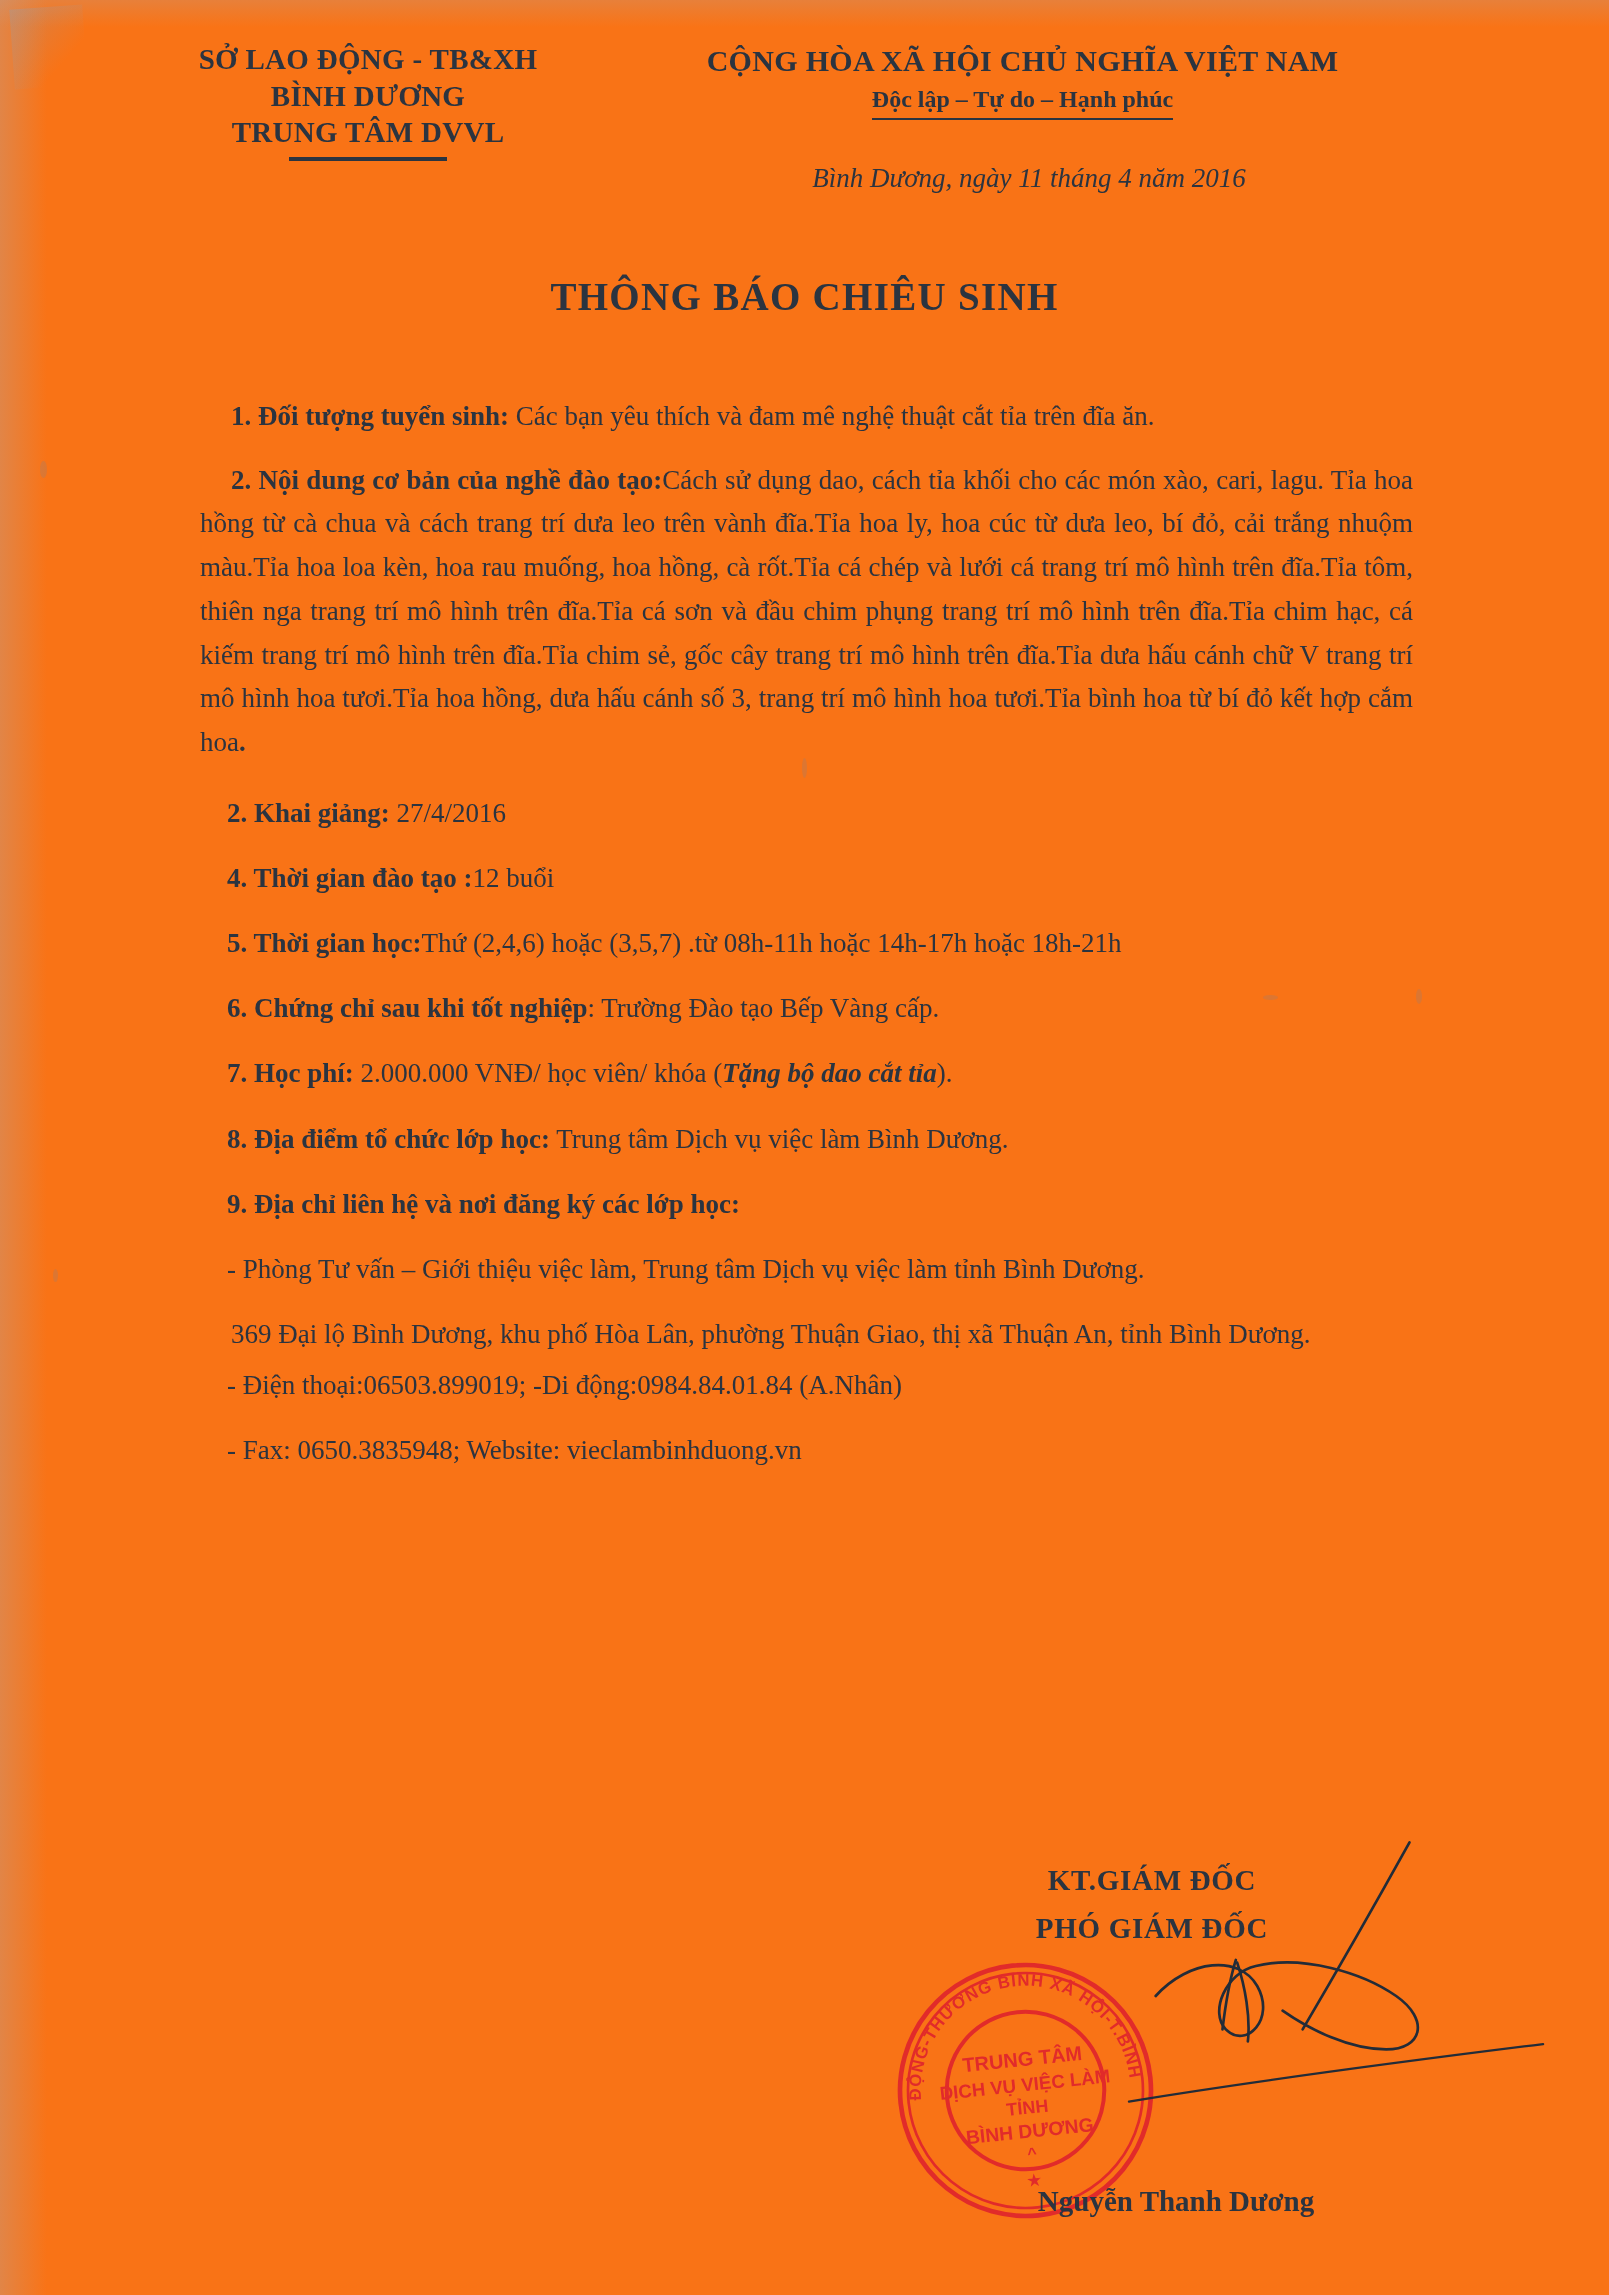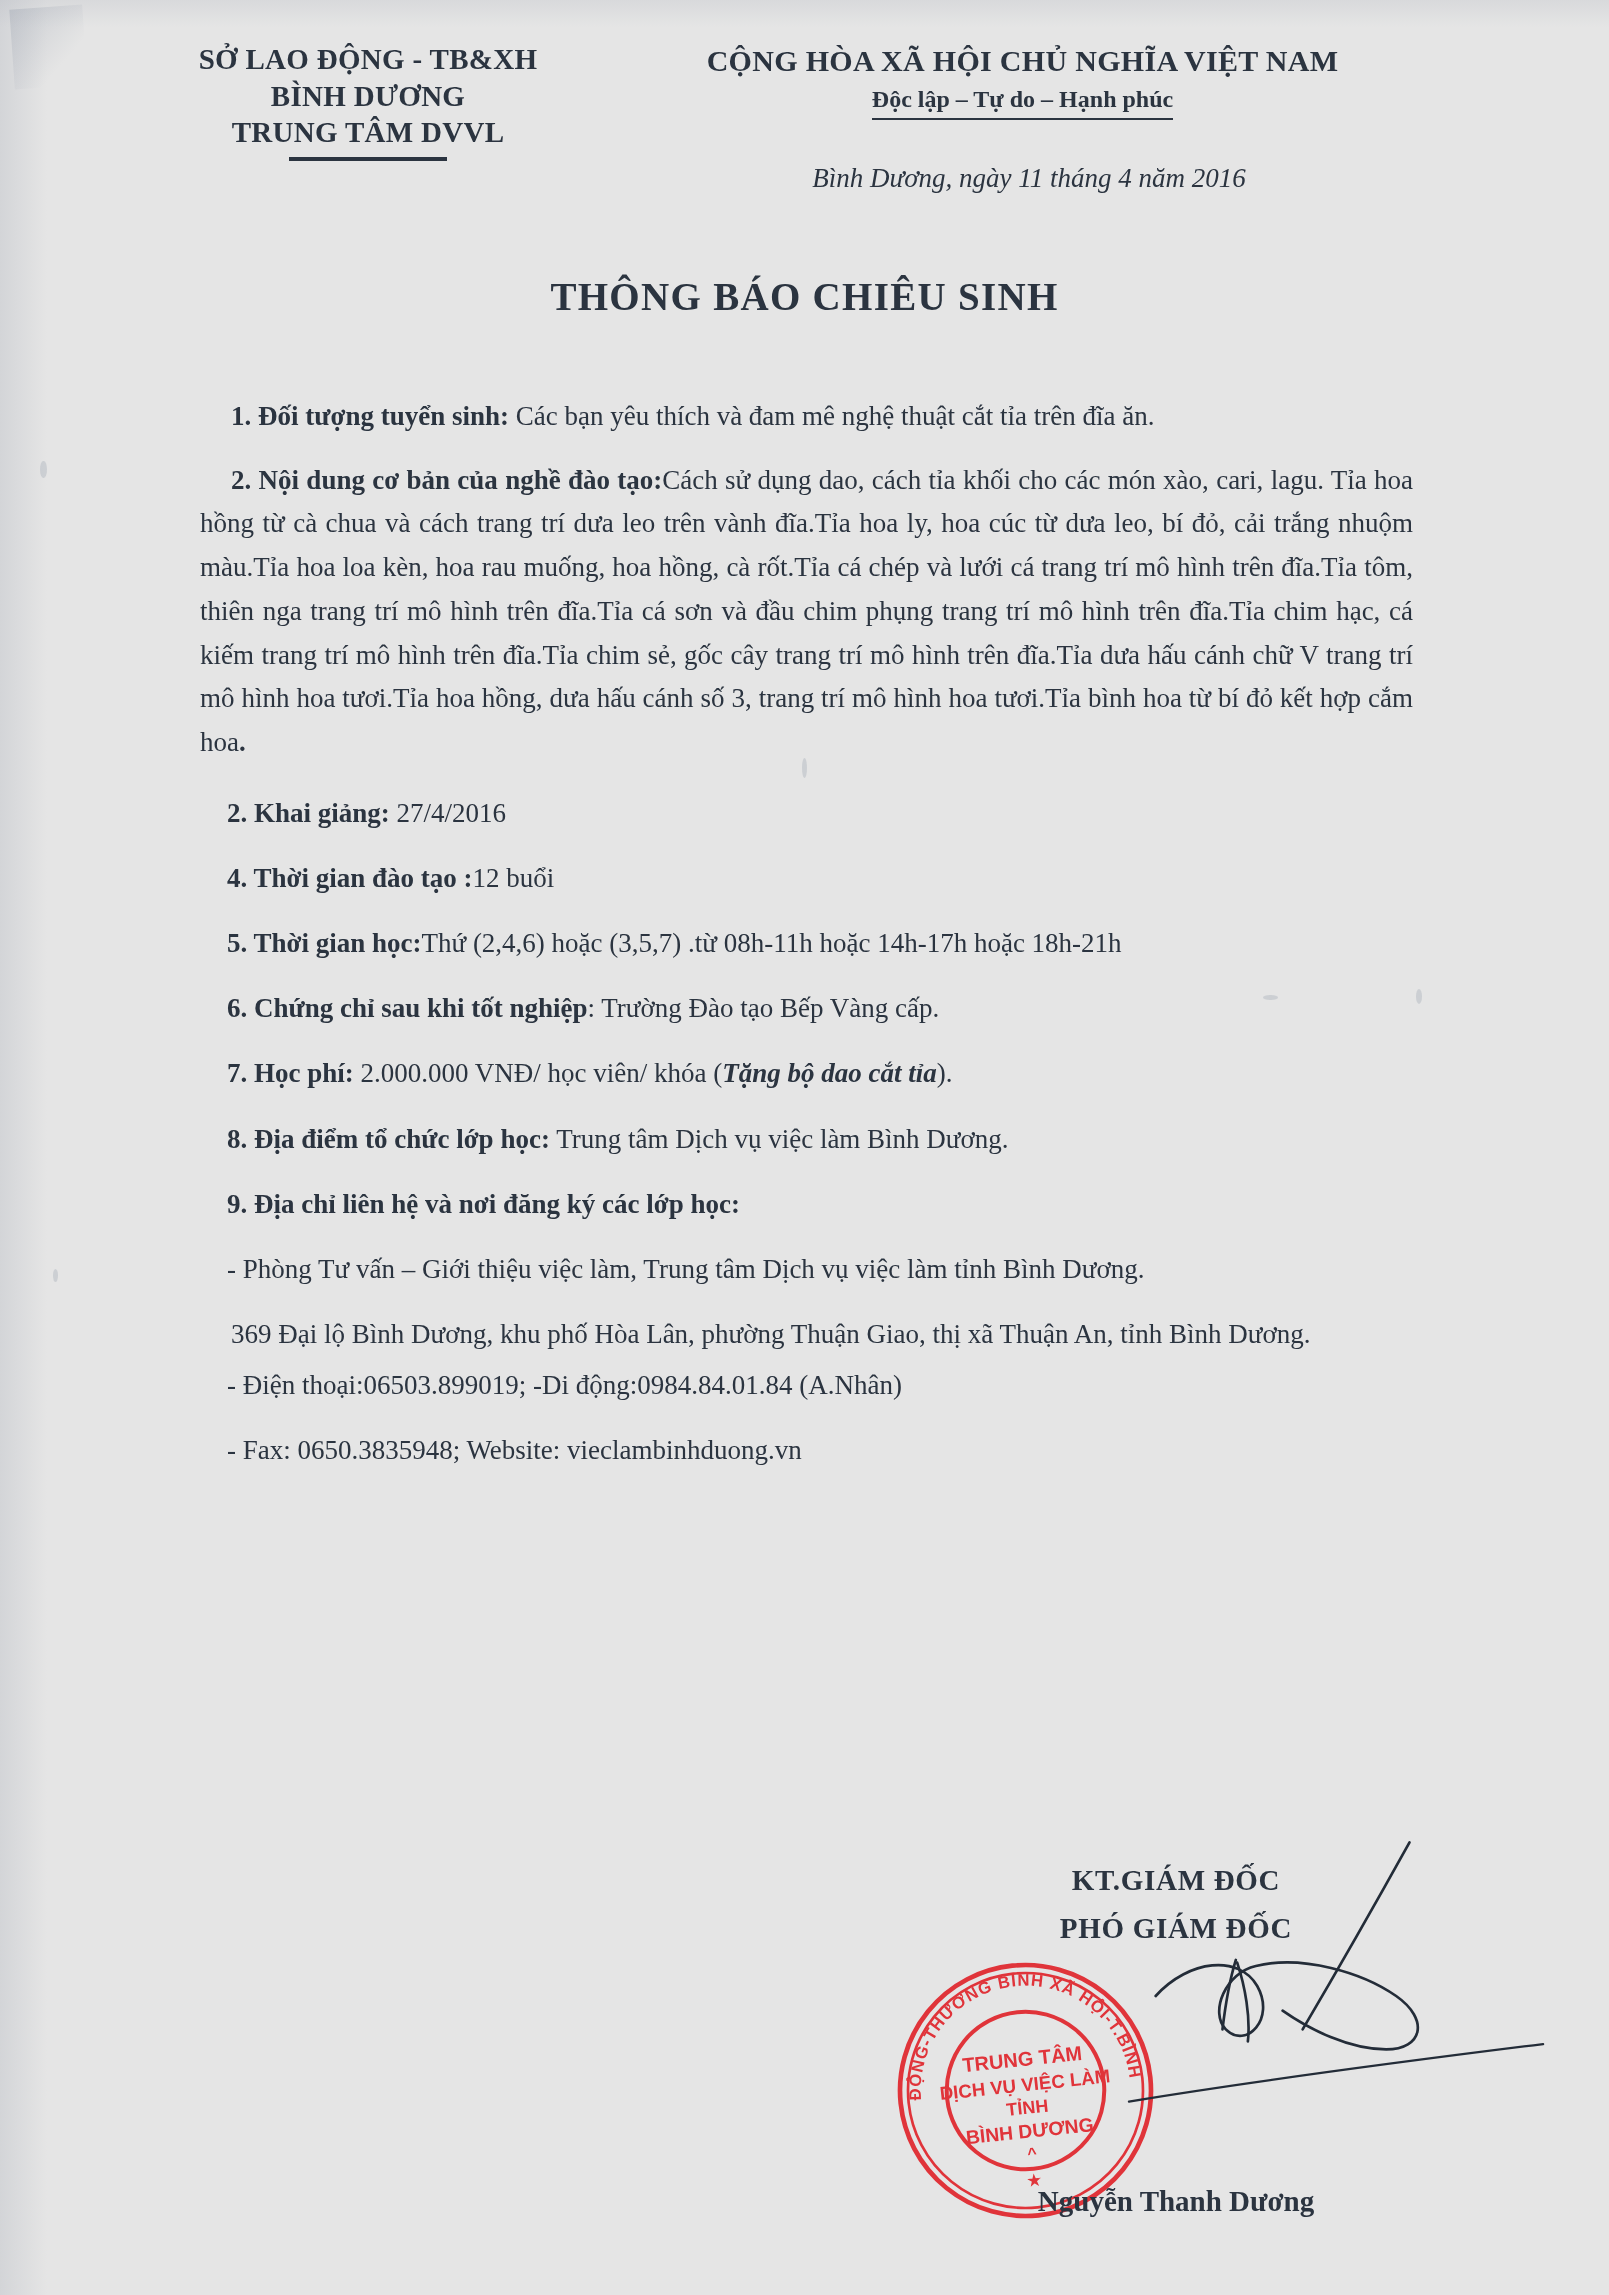--- a/index.html
+++ b/index.html
@@ -9,21 +9,21 @@
     background: #ffffff;
   }
   body {
     font-family: "Liberation Serif", "DejaVu Serif", serif;
     color: #2b3440;
   }
   .page {
     position: relative;
     width: 1609px;
     height: 2295px;
-    background: #e5e5e5;
+    background: #f97316;
     overflow: hidden;
     box-sizing: border-box;
   }
   
   .scan-edge-left {
     position: absolute;
     left: 0; top: 0;
     width: 47px; height: 100%;
     background: linear-gradient(to right, rgba(170,175,185,0.30), rgba(255,255,255,0));
     pointer-events: none;
@@ -157,21 +157,21 @@
   }
   .para.addr {
     text-indent: 31px;
     margin-bottom: 7px;
   }
 
   
   .sign-block {
     position: absolute;
     top: 1864px;
-    left: 922px;
+    left: 898px;
     width: 508px;
     text-align: center;
   }
   .sign-role1 {
     font-size: 29px;
     font-weight: 700;
     letter-spacing: 0.7px;
   }
   .sign-role2 {
     font-size: 29px;

